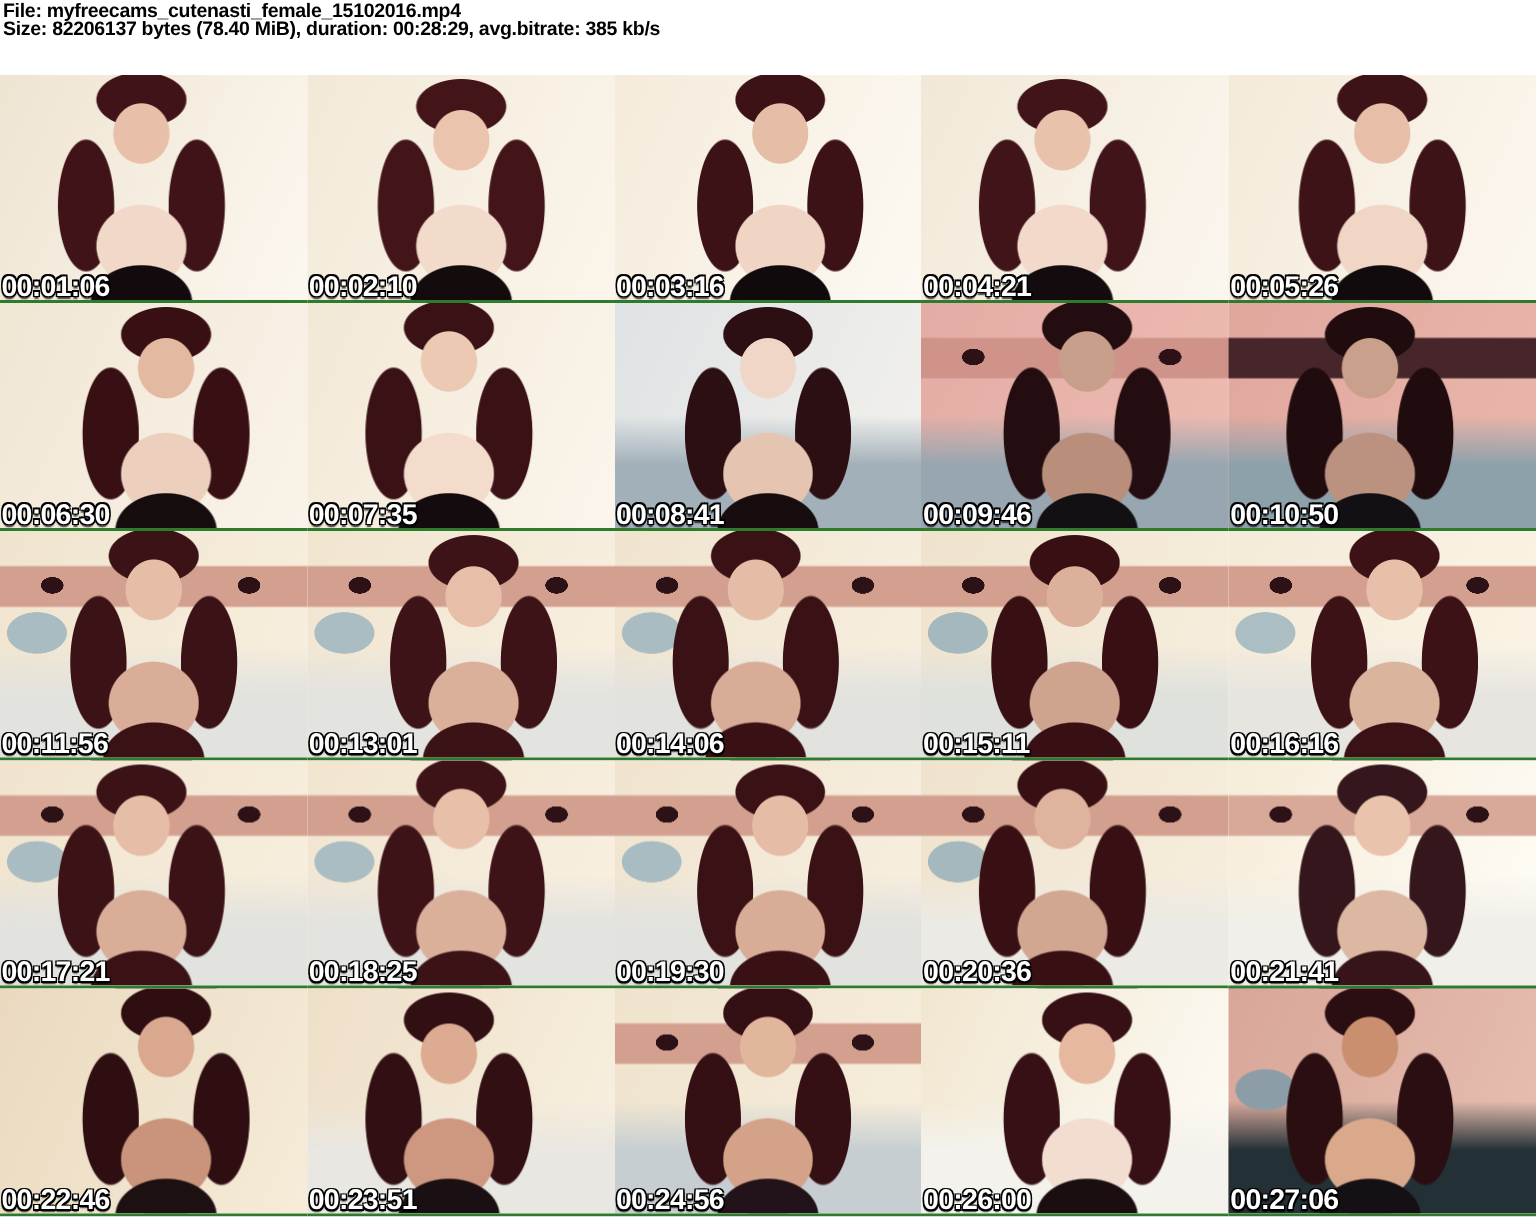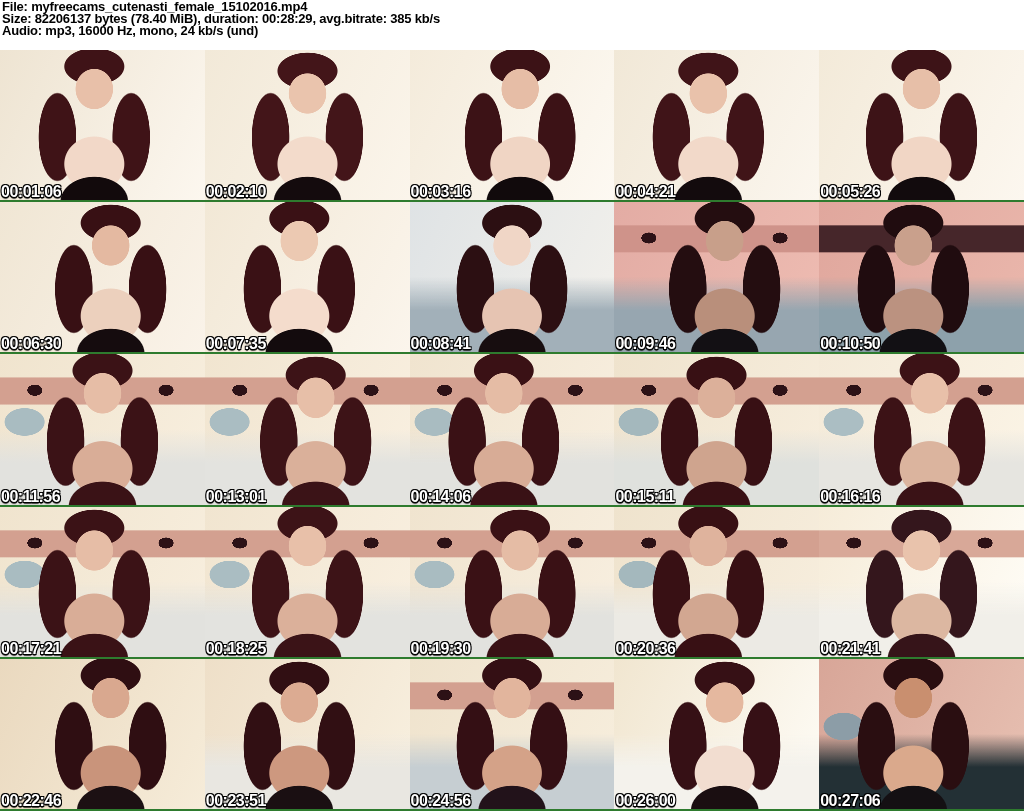--- a/index.html
+++ b/index.html
@@ -21,34 +21,33 @@
     grid-template-columns:repeat(5,204.8px);
     grid-template-rows:repeat(5,152.2px);
   }
   .thumb{
     position:relative;box-sizing:border-box;overflow:hidden;
     border-bottom:2px solid #2e7b2e;
     background:#eee4d2;
   }
   .ts{
     position:absolute;left:1px;bottom:1px;
-    font-weight:bold;font-size:16px;line-height:14px;color:#ffffff;
+    font-weight:bold;font-size:19px;line-height:14px;color:#ffffff;
     letter-spacing:-0.5px;
     text-shadow:-1px -1px 0 #000,1px -1px 0 #000,-1px 1px 0 #000,1px 1px 0 #000,0 2px 1px rgba(0,0,0,0.75);
   }
 </style>
 </head>
 <body>
 
 <div class="sheet">
 
   <div class="header">
     <div class="hline">File: myfreecams_cutenasti_female_15102016.mp4</div>
     <div class="hline">Size: 82206137 bytes (78.40 MiB), duration: 00:28:29, avg.bitrate: 385 kb/s</div>
-    <div class="hline">Audio: mp3, 16000 Hz, mono, 24 kb/s (und)</div>
   </div>
 
   <div class="grid">
     <div class="thumb" style="background: radial-gradient(27% 27% at 46% 101%, rgb(18, 10, 12) 60%, rgba(0, 0, 0, 0) 62%), radial-gradient(24% 30% at 46% 76%, rgb(242, 216, 200) 60%, rgba(0, 0, 0, 0) 62%), radial-gradient(15% 22% at 46% 26%, rgb(232, 192, 169) 60%, rgba(0, 0, 0, 0) 62%), radial-gradient(24% 20% at 46% 11%, rgb(63, 19, 23) 60%, rgba(0, 0, 0, 0) 62%), radial-gradient(15% 48% at 28% 58%, rgb(63, 19, 23) 60%, rgba(0, 0, 0, 0) 62%), radial-gradient(15% 48% at 64% 58%, rgb(63, 19, 23) 60%, rgba(0, 0, 0, 0) 62%), linear-gradient(115deg, rgb(238, 228, 210), rgb(252, 247, 239)); border-bottom-color: rgb(46, 123, 46);">
         <span class="ts">00:01:06</span>
       </div>
     <div class="thumb" style="background: radial-gradient(27% 27% at 50% 101%, rgb(20, 11, 13) 60%, rgba(0, 0, 0, 0) 62%), radial-gradient(24% 30% at 50% 76%, rgb(243, 219, 203) 60%, rgba(0, 0, 0, 0) 62%), radial-gradient(15% 22% at 50% 29%, rgb(234, 196, 173) 60%, rgba(0, 0, 0, 0) 62%), radial-gradient(24% 20% at 50% 14%, rgb(67, 21, 25) 60%, rgba(0, 0, 0, 0) 62%), radial-gradient(15% 48% at 32% 58%, rgb(67, 21, 25) 60%, rgba(0, 0, 0, 0) 62%), radial-gradient(15% 48% at 68% 58%, rgb(67, 21, 25) 60%, rgba(0, 0, 0, 0) 62%), linear-gradient(115deg, rgb(242, 233, 216), rgb(251, 245, 235)); border-bottom-color: rgb(46, 123, 46);">
         <span class="ts">00:02:10</span>
       </div>
     <div class="thumb" style="background: radial-gradient(27% 27% at 54% 101%, rgb(17, 10, 12) 60%, rgba(0, 0, 0, 0) 62%), radial-gradient(24% 30% at 54% 76%, rgb(240, 213, 196) 60%, rgba(0, 0, 0, 0) 62%), radial-gradient(15% 22% at 54% 26%, rgb(230, 189, 166) 60%, rgba(0, 0, 0, 0) 62%), radial-gradient(24% 20% at 54% 11%, rgb(60, 18, 22) 60%, rgba(0, 0, 0, 0) 62%), radial-gradient(15% 48% at 36% 58%, rgb(60, 18, 22) 60%, rgba(0, 0, 0, 0) 62%), radial-gradient(15% 48% at 72% 58%, rgb(60, 18, 22) 60%, rgba(0, 0, 0, 0) 62%), linear-gradient(115deg, rgb(244, 235, 219), rgb(253, 249, 242)); border-bottom-color: rgb(46, 123, 46);">

